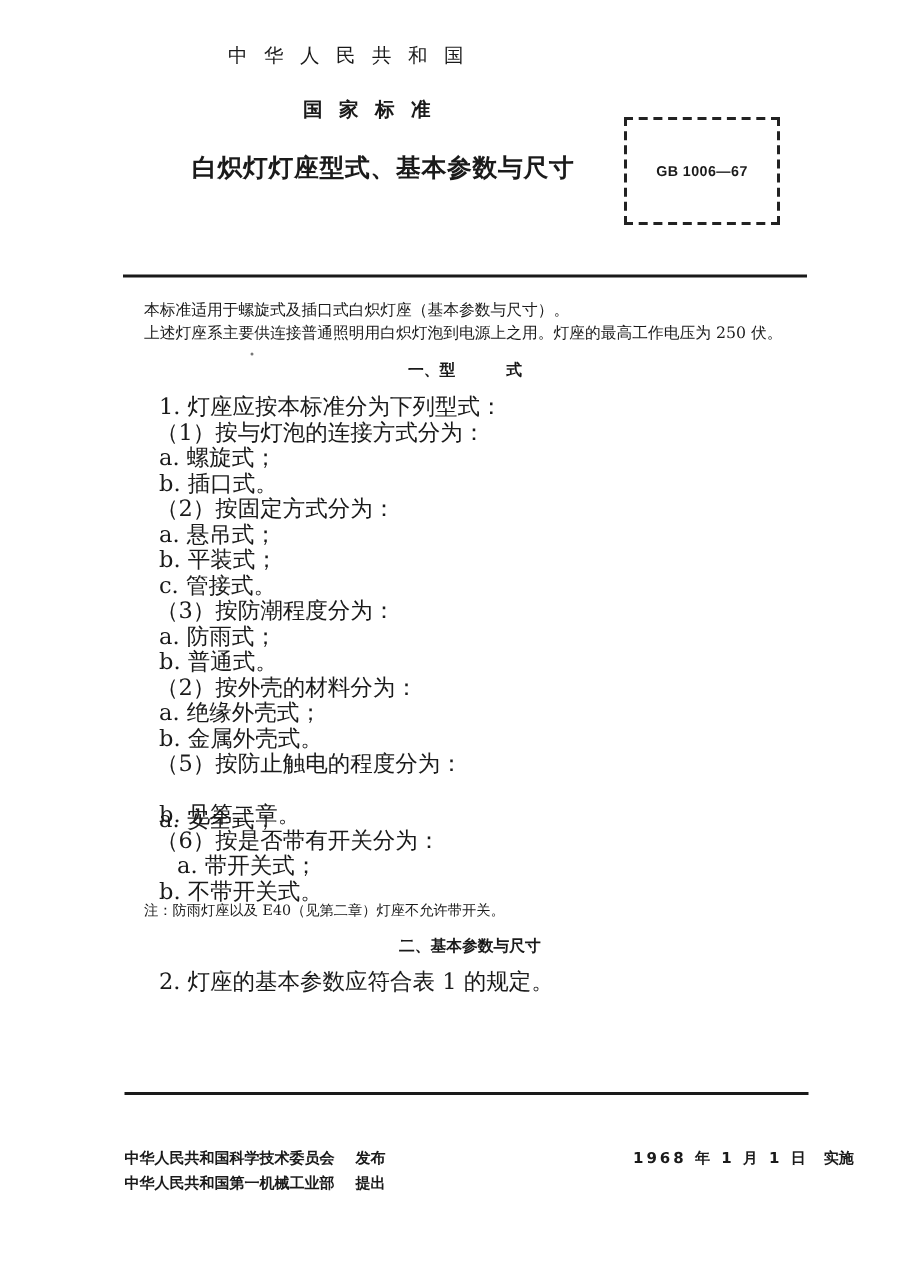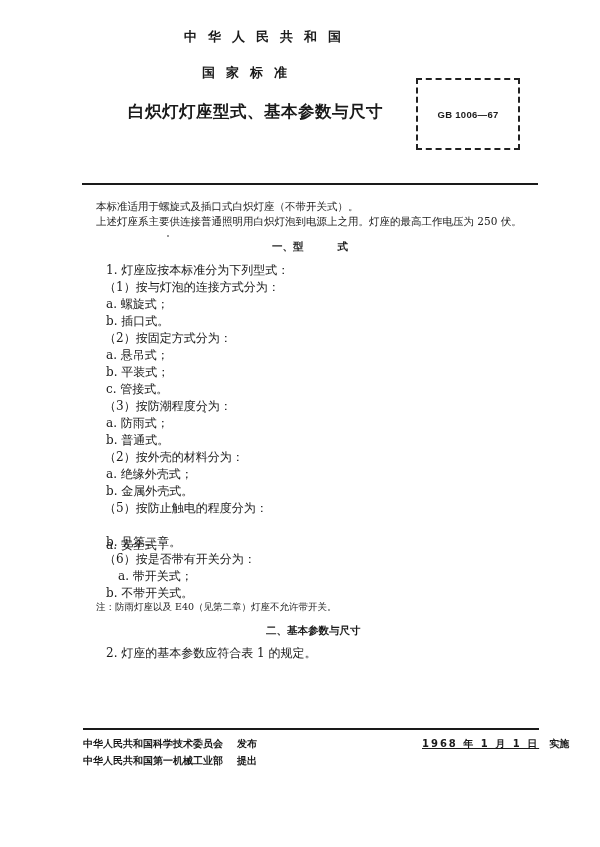--- a/index.html
+++ b/index.html
@@ -11,23 +11,23 @@
       width: 600px;
       height: 847px;
       position: relative;
       overflow: hidden;
       font-family: "DejaVu Sans", "Liberation Sans", sans-serif;
       color: #1a1a1a;
     }
     .abs { position: absolute; }
 
     .country {
-      top: 28px; left: 172px; width: 180px;
-      text-align: right;
-      font-size: 13px; font-weight: bold;
+      top: 28px; left: 152px; width: 180px;
+      text-align: left;
+      font-size: 13px; font-weight: normal;
       letter-spacing: 11px;
       white-space: nowrap;
     }
     .std-type {
       top: 64px; left: 190px; width: 120px;
       text-align: center;
       font-size: 13px; font-weight: bold;
       letter-spacing: 11px;
       white-space: nowrap;
     }
@@ -68,69 +68,70 @@
 
     .section-head {
       font-size: 10.5px; font-weight: bold;
       white-space: nowrap;
       font-family: "DejaVu Sans", sans-serif;
     }
     .sec1 { top: 240px; left: 272px; letter-spacing: 0; }
     .sec1 .gap { display: inline-block; width: 34px; }
 
     .list-item {
-      font-size: 12px;
+      font-size: 15px;
       white-space: nowrap;
       font-family: "DejaVu Serif", "Liberation Serif", serif;
     }
     .indent0 { left: 106px; }
     .indent1 { left: 104px; }
     .indent2 { left: 106px; }
 
     .note {
       top: 572px; left: 96px;
       font-size: 9.5px;
       white-space: nowrap;
       font-family: "DejaVu Serif", "Liberation Serif", serif;
     }
     .sec2 { top: 604px; left: 266px; }
     .clause2 { top: 626px; left: 106px; }
 
     .footer-line {
       font-size: 10px; font-weight: bold;
       white-space: nowrap;
       font-family: "DejaVu Sans", sans-serif;
+      margin-top: 28px;
     }
     .f1 { top: 737px; left: 83px; }
     .f2 { top: 754px; left: 83px; }
     .f1 .action, .f2 .action { margin-left: 14px; }
     .fdate { top: 737px; left: 422px; }
     .fdate .action { margin-left: 10px; }
-    .fdate .date { letter-spacing: 2px; text-decoration: underline; }
+    .fdate .date { letter-spacing: 2px; }
 
     .speck {
       width: 2px; height: 2px; background: #777; border-radius: 1px;
     }
   </style>
 </head>
 <body>
 
 <div>
 
   <div class="abs country">中华人民共和国</div>
   <div class="abs std-type">国家标准</div>
   <div class="abs doc-title">白炽灯灯座型式、基本参数与尺寸</div>
 
   <div class="abs std-box">
     <span>GB 1006—67</span>
   </div>
 
   <div class="abs rule rule-top"></div>
 
-  <div class="abs para p1">本标准适用于螺旋式及插口式白炽灯座（不带开关式）。</div>
+  <div class="abs para p1">本标准适用于螺旋式及插口式白炽灯座（基本参数与尺寸）。</div>
   <div class="abs para p2">上述灯座系主要供连接普通照明用白炽灯泡到电源上之用。灯座的最高工作电压为 250 伏。</div>
 
   <div class="abs speck" style="top:235px;left:167px;"></div>
 
   <div class="abs section-head sec1">
     <span>一、型</span><span class="gap"></span><span>式</span>
   </div>
 
   <div class="abs list-item indent0" style="top:262px;">1. 灯座应按本标准分为下列型式：</div>
 

